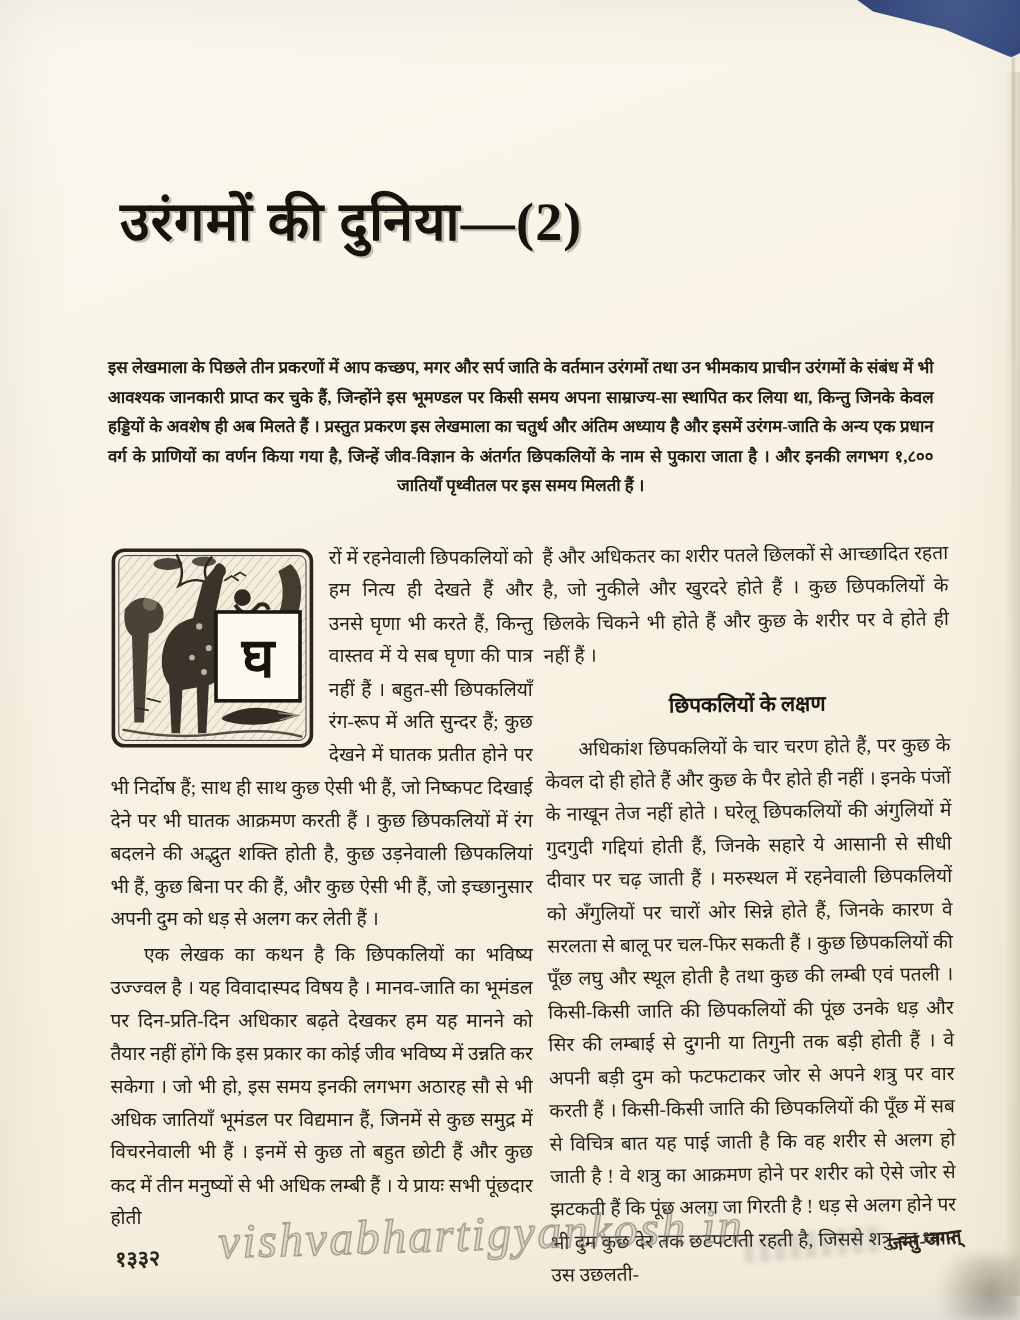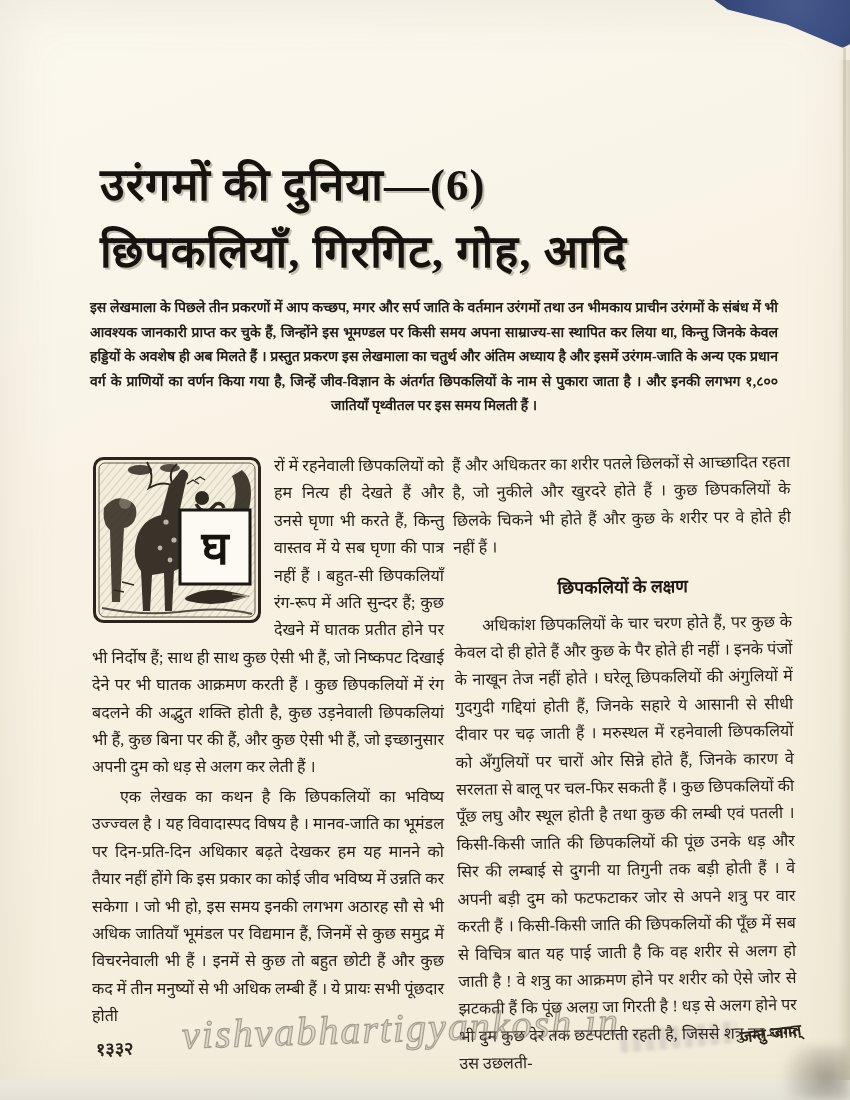--- a/index.html
+++ b/index.html
@@ -93,22 +93,21 @@
 
 <div class="page">
 
   <div class="corner-blue"></div>
   <div class="edge-line"></div>
   <div class="right-shadow"></div>
   <div class="below-edge"></div>
   <div class="corner-smudge"></div>
 
   <div class="heading">
-    <div>उरंगमों की दुनिया—(6)</div>
-    <div>छिपकलियाँ, गिरगिट, गोह, आदि</div>
+    <div>उरंगमों की दुनिया—(2)</div>
   </div>
 
   <p class="intro">इस लेखमाला के पिछले तीन प्रकरणों में आप कच्छप, मगर और सर्प जाति के वर्तमान उरंगमों तथा उन भीमकाय प्राचीन उरंगमों के संबंध में भी आवश्यक जानकारी प्राप्त कर चुके हैं, जिन्होंने इस भूमण्डल पर किसी समय अपना साम्राज्य-सा स्थापित कर लिया था, किन्तु जिनके केवल हड्डियों के अवशेष ही अब मिलते हैं । प्रस्तुत प्रकरण इस लेखमाला का चतुर्थ और अंतिम अध्याय है और इसमें उरंगम-जाति के अन्य एक प्रधान वर्ग के प्राणियों का वर्णन किया गया है, जिन्हें जीव-विज्ञान के अंतर्गत छिपकलियों के नाम से पुकारा जाता है । और इनकी लगभग १,८०० जातियाँ पृथ्वीतल पर इस समय मिलती हैं ।</p>
 
   <div class="col col-left">
     <div class="illustration">
       <svg viewBox="0 0 170 168" width="170" height="168">
         <defs>
           <pattern id="hatch" width="6" height="6" patternUnits="userSpaceOnUse" patternTransform="rotate(40)">
             <rect width="6" height="6" fill="none"></rect>

